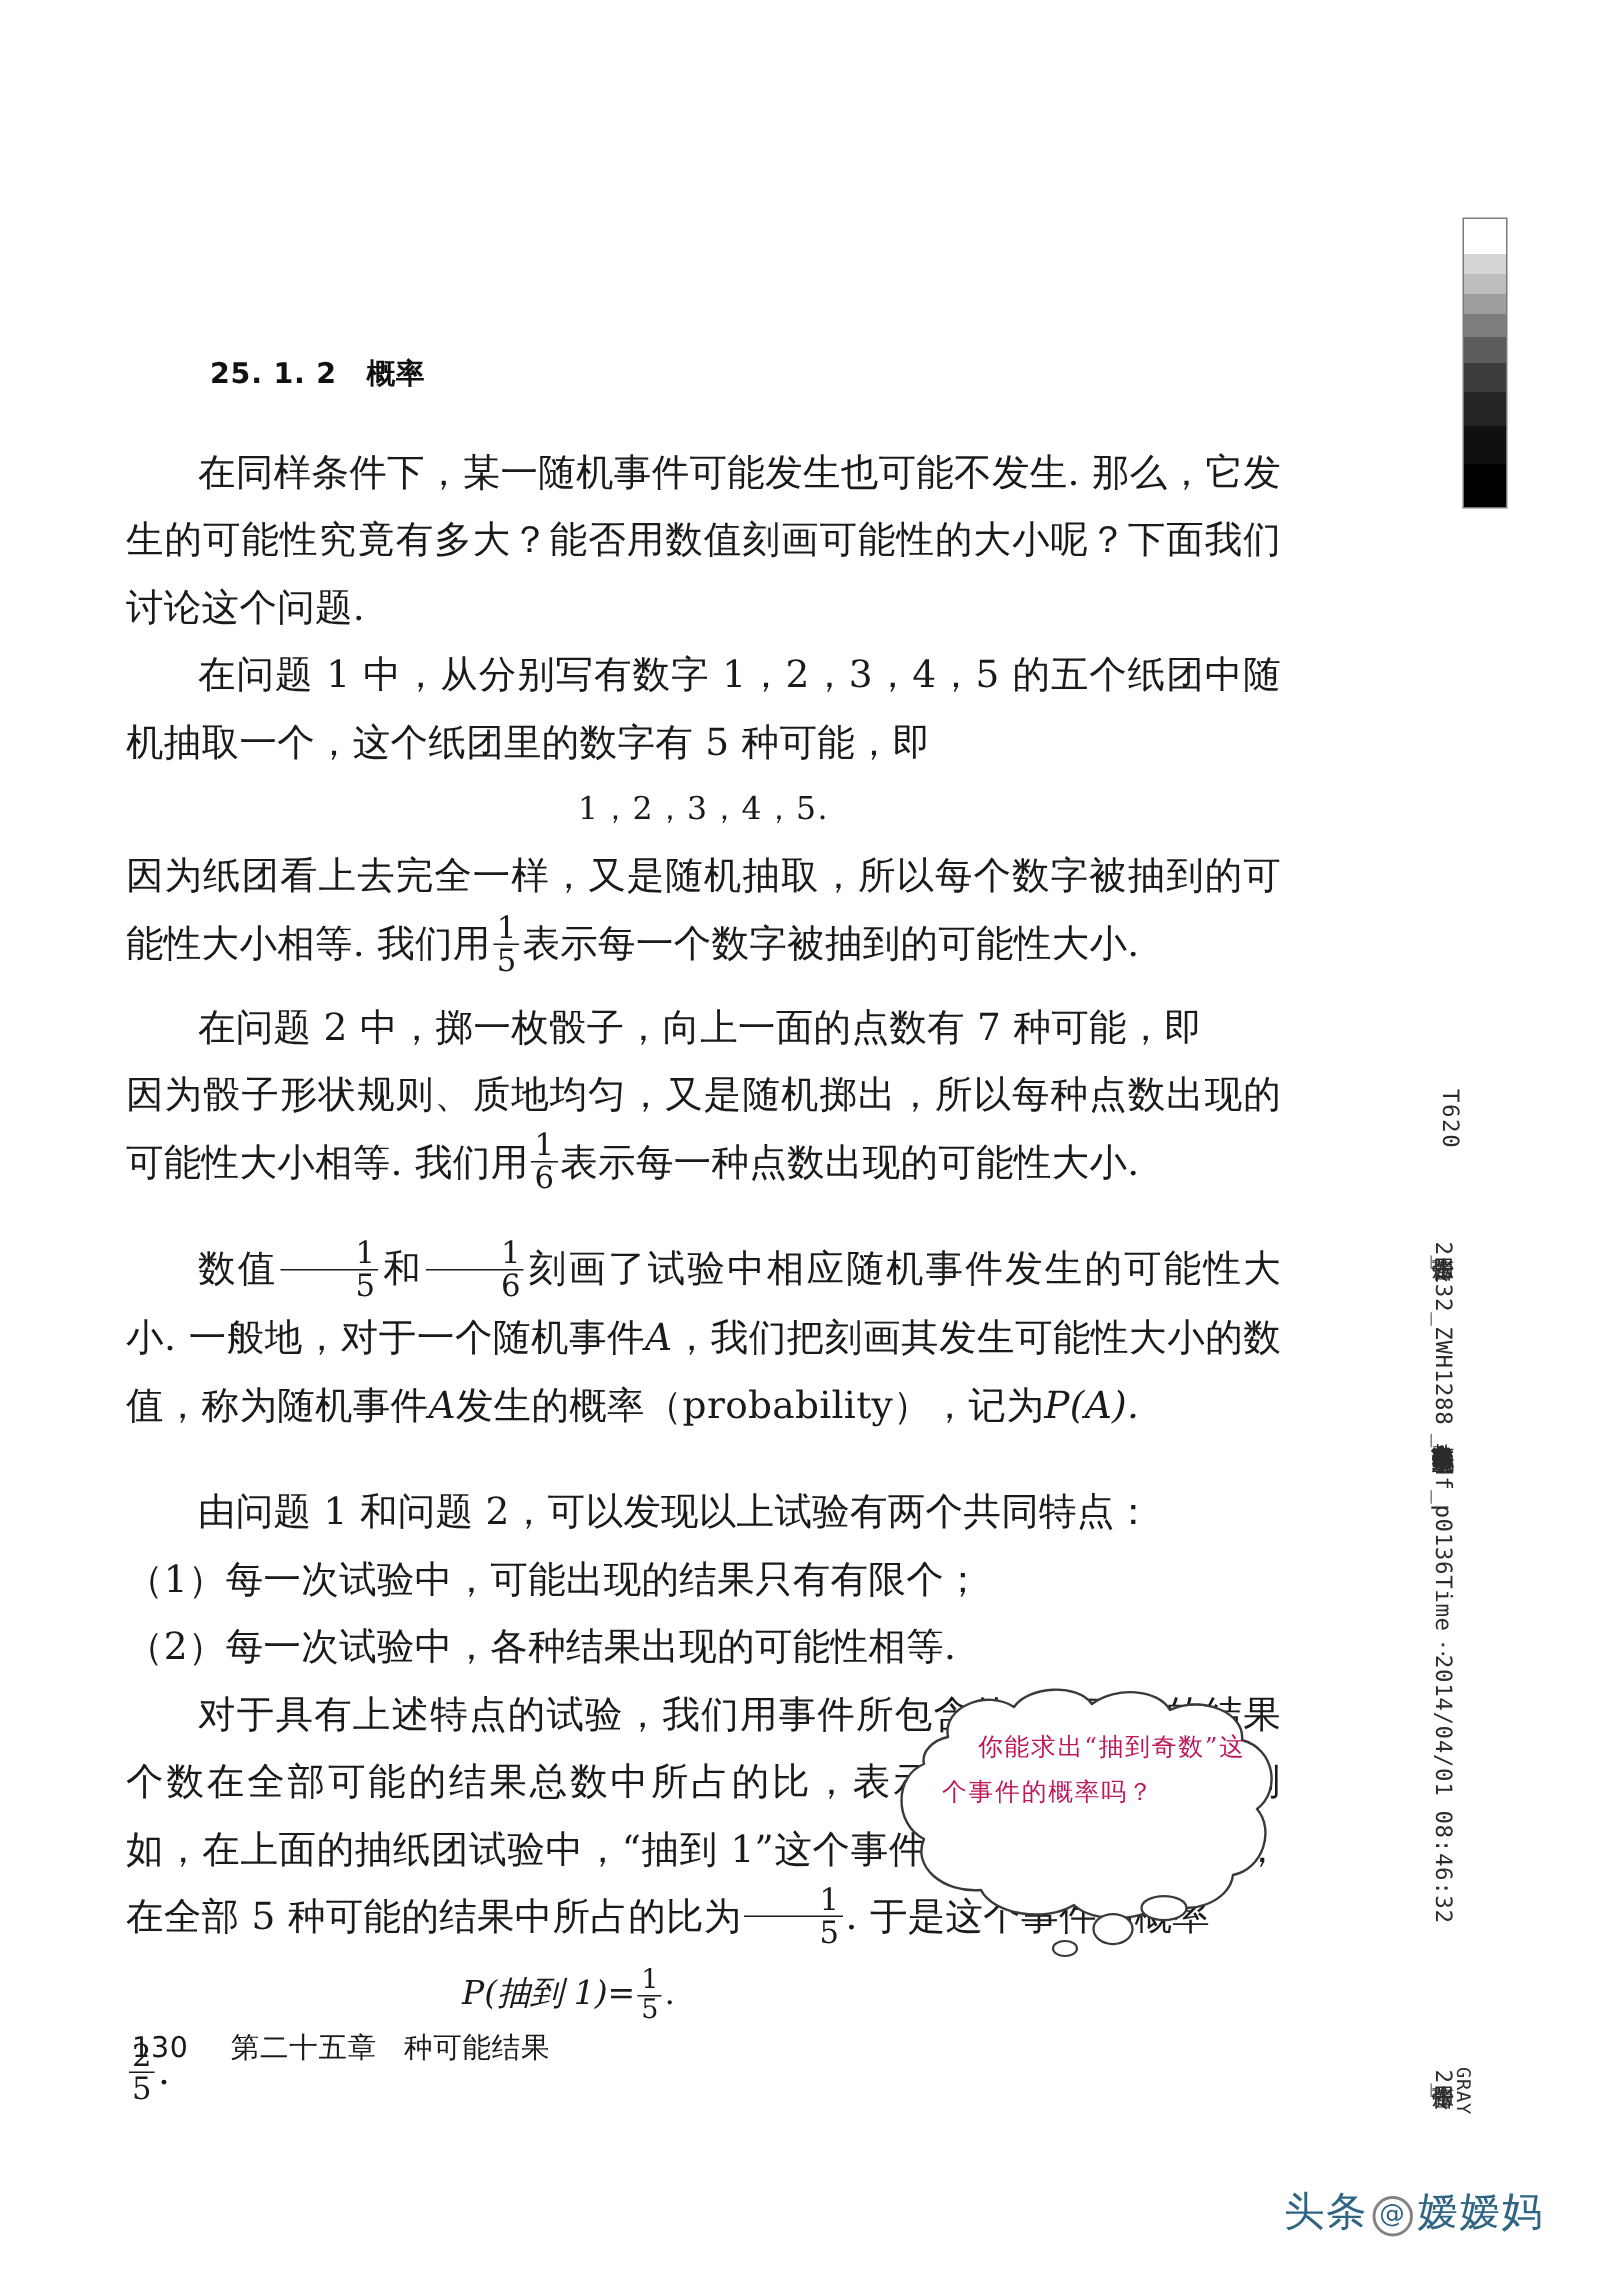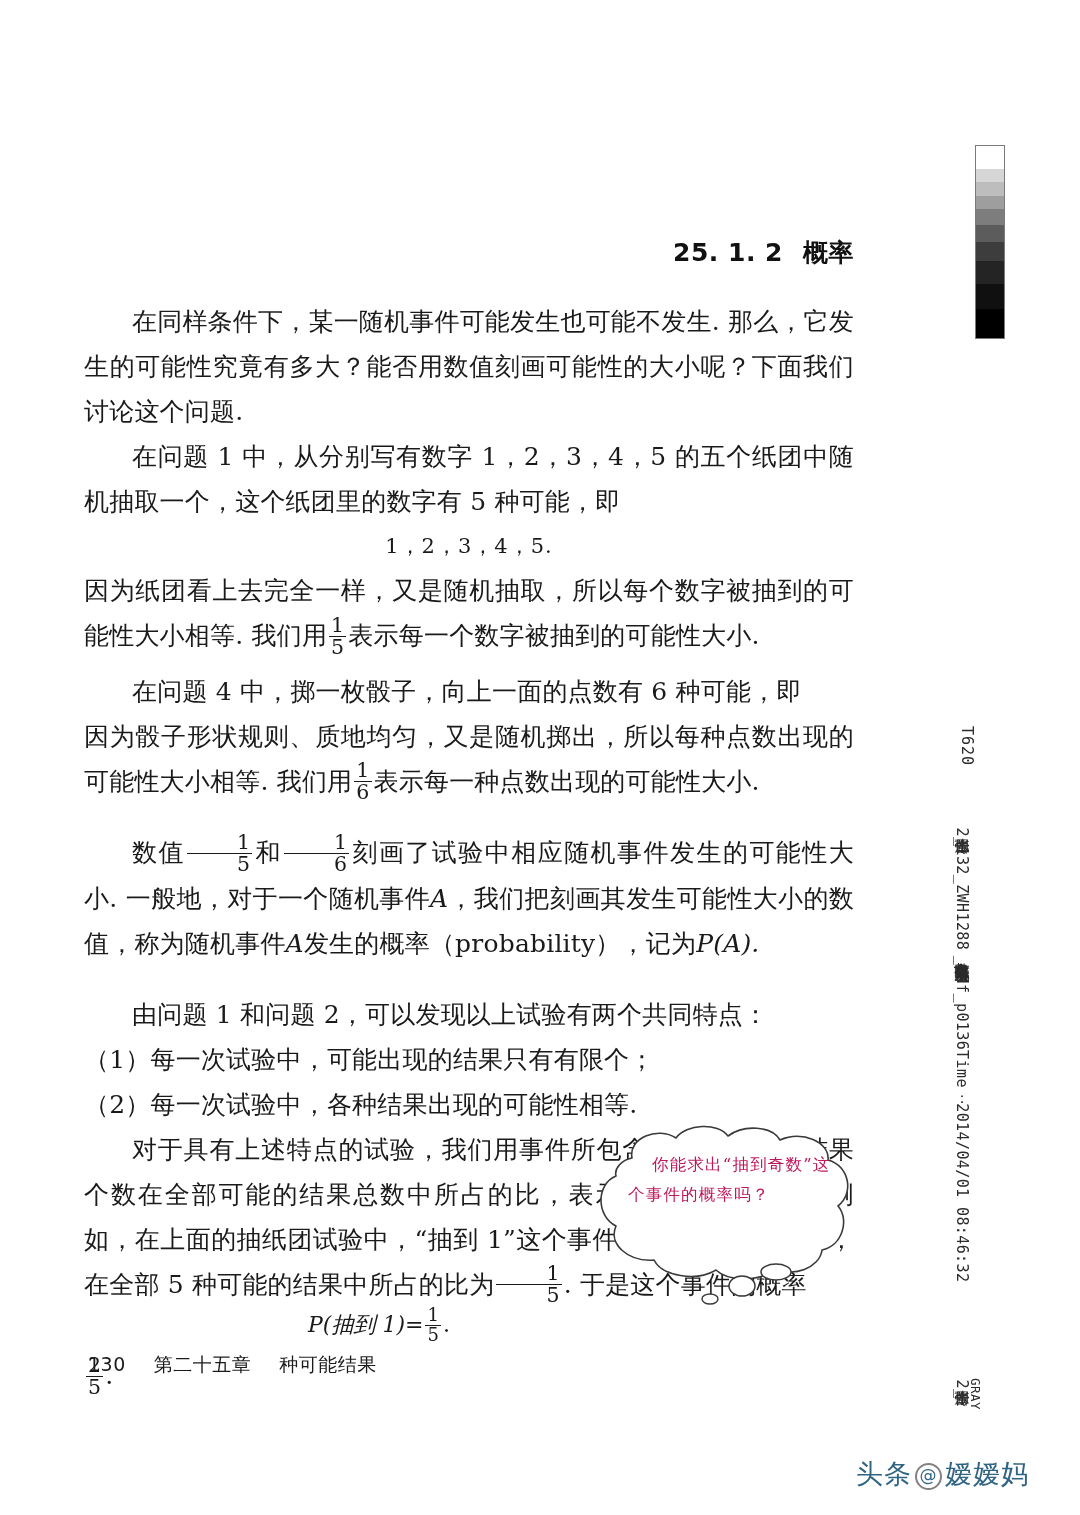--- a/index.html
+++ b/index.html
@@ -46,25 +46,24 @@
   .content {
     position: absolute;
     left: 84px;
     top: 236px;
     width: 770px;
   }
 
   .section-heading {
     font-family: "DejaVu Sans", "Liberation Sans", sans-serif;
     font-weight: bold;
-    font-size: 25px;
+    font-size: 19px;
     letter-spacing: 0.5px;
     margin: 0 0 30px 56px;
     color: #111;
-    text-align: right;
   }
   .section-heading .num { margin-right: 20px; }
 
   p.body {
     margin: 0 0 0 0;
     font-size: 25px;
     line-height: 45px;
     text-align: justify;
     letter-spacing: 0.2px;
   }
@@ -95,21 +94,21 @@
   .frac .num-part { display: block; padding: 0 2px; }
   .frac .den-part { display: block; padding: 0 2px; border-top: 1.3px solid #1a1a1a; }
 
   .mathit { font-style: italic; font-family: "DejaVu Serif","Liberation Serif",serif; }
 
   
   .formula {
     position: relative;
     text-align: center;
     font-size: 22px;
-    margin-top: 0;
+    margin-top: 12px;
     margin-bottom: 8px;
     padding-right: 180px;
   }
 
   
   .bubble-wrap {
     position: absolute;
     left: 592px;
     top: 1122px;
     width: 290px;
@@ -133,21 +132,21 @@
   .footer {
     position: absolute;
     left: 88px;
     top: 1352px;
     font-family: "DejaVu Sans", "Liberation Sans", sans-serif;
     font-size: 19px;
     color: #1a1a1a;
     letter-spacing: 0.5px;
   }
   .footer .pageno { margin-right: 28px; }
-  .footer .chap { margin-right: 28px; }
+  .footer .chap { margin-right: 18px; }
 
   
   .vert {
     position: absolute;
     font-family: "DejaVu Sans Mono", "Liberation Mono", monospace;
     color: #2b2b2b;
     white-space: nowrap;
     writing-mode: vertical-rl;
     text-orientation: mixed;
   }
@@ -216,21 +215,21 @@
     <p class="body indent">在同样条件下，某一随机事件可能发生也可能不发生. 那么，它发生的可能性究竟有多大？能否用数值刻画可能性的大小呢？下面我们讨论这个问题.</p>
 
     <p class="body indent">在问题 1 中，从分别写有数字 1，2，3，4，5 的五个纸团中随机抽取一个，这个纸团里的数字有 5 种可能，即</p>
 
     <div class="centered-line">1，2，3，4，5.</div>
 
     <p class="body"><span>因为纸团看上去完全一样，又是随机抽取，所以每个数字被抽到的可能性大小相等. 我们用</span><span class="frac"><span class="num-part">1</span><span class="den-part">5</span></span><span>表示每一个数字被抽到的可能性大小.</span></p>
 
     <div class="gap-sm"></div>
 
-    <p class="body indent">在问题 4 中，掷一枚骰子，向上一面的点数有 6 种可能，即</p>
+    <p class="body indent">在问题 2 中，掷一枚骰子，向上一面的点数有 7 种可能，即</p>
 
 
     <p class="body"><span>因为骰子形状规则、质地均匀，又是随机掷出，所以每种点数出现的可能性大小相等. 我们用</span><span class="frac"><span class="num-part">1</span><span class="den-part">6</span></span><span>表示每一种点数出现的可能性大小.</span></p>
 
     <div class="gap-md"></div>
 
     <p class="body indent"><span>数值</span><span class="frac"><span class="num-part">1</span><span class="den-part">5</span></span><span>和</span><span class="frac"><span class="num-part">1</span><span class="den-part">6</span></span><span>刻画了试验中相应随机事件发生的可能性大小. 一般地，对于一个随机事件</span><span class="mathit">A</span><span>，我们把刻画其发生可能性大小的数值，称为随机事件</span><span class="mathit">A</span><span>发生的概率（probability），记为</span><span class="mathit">P(A).</span></p>
 
     <div class="gap-md"></div>
 

